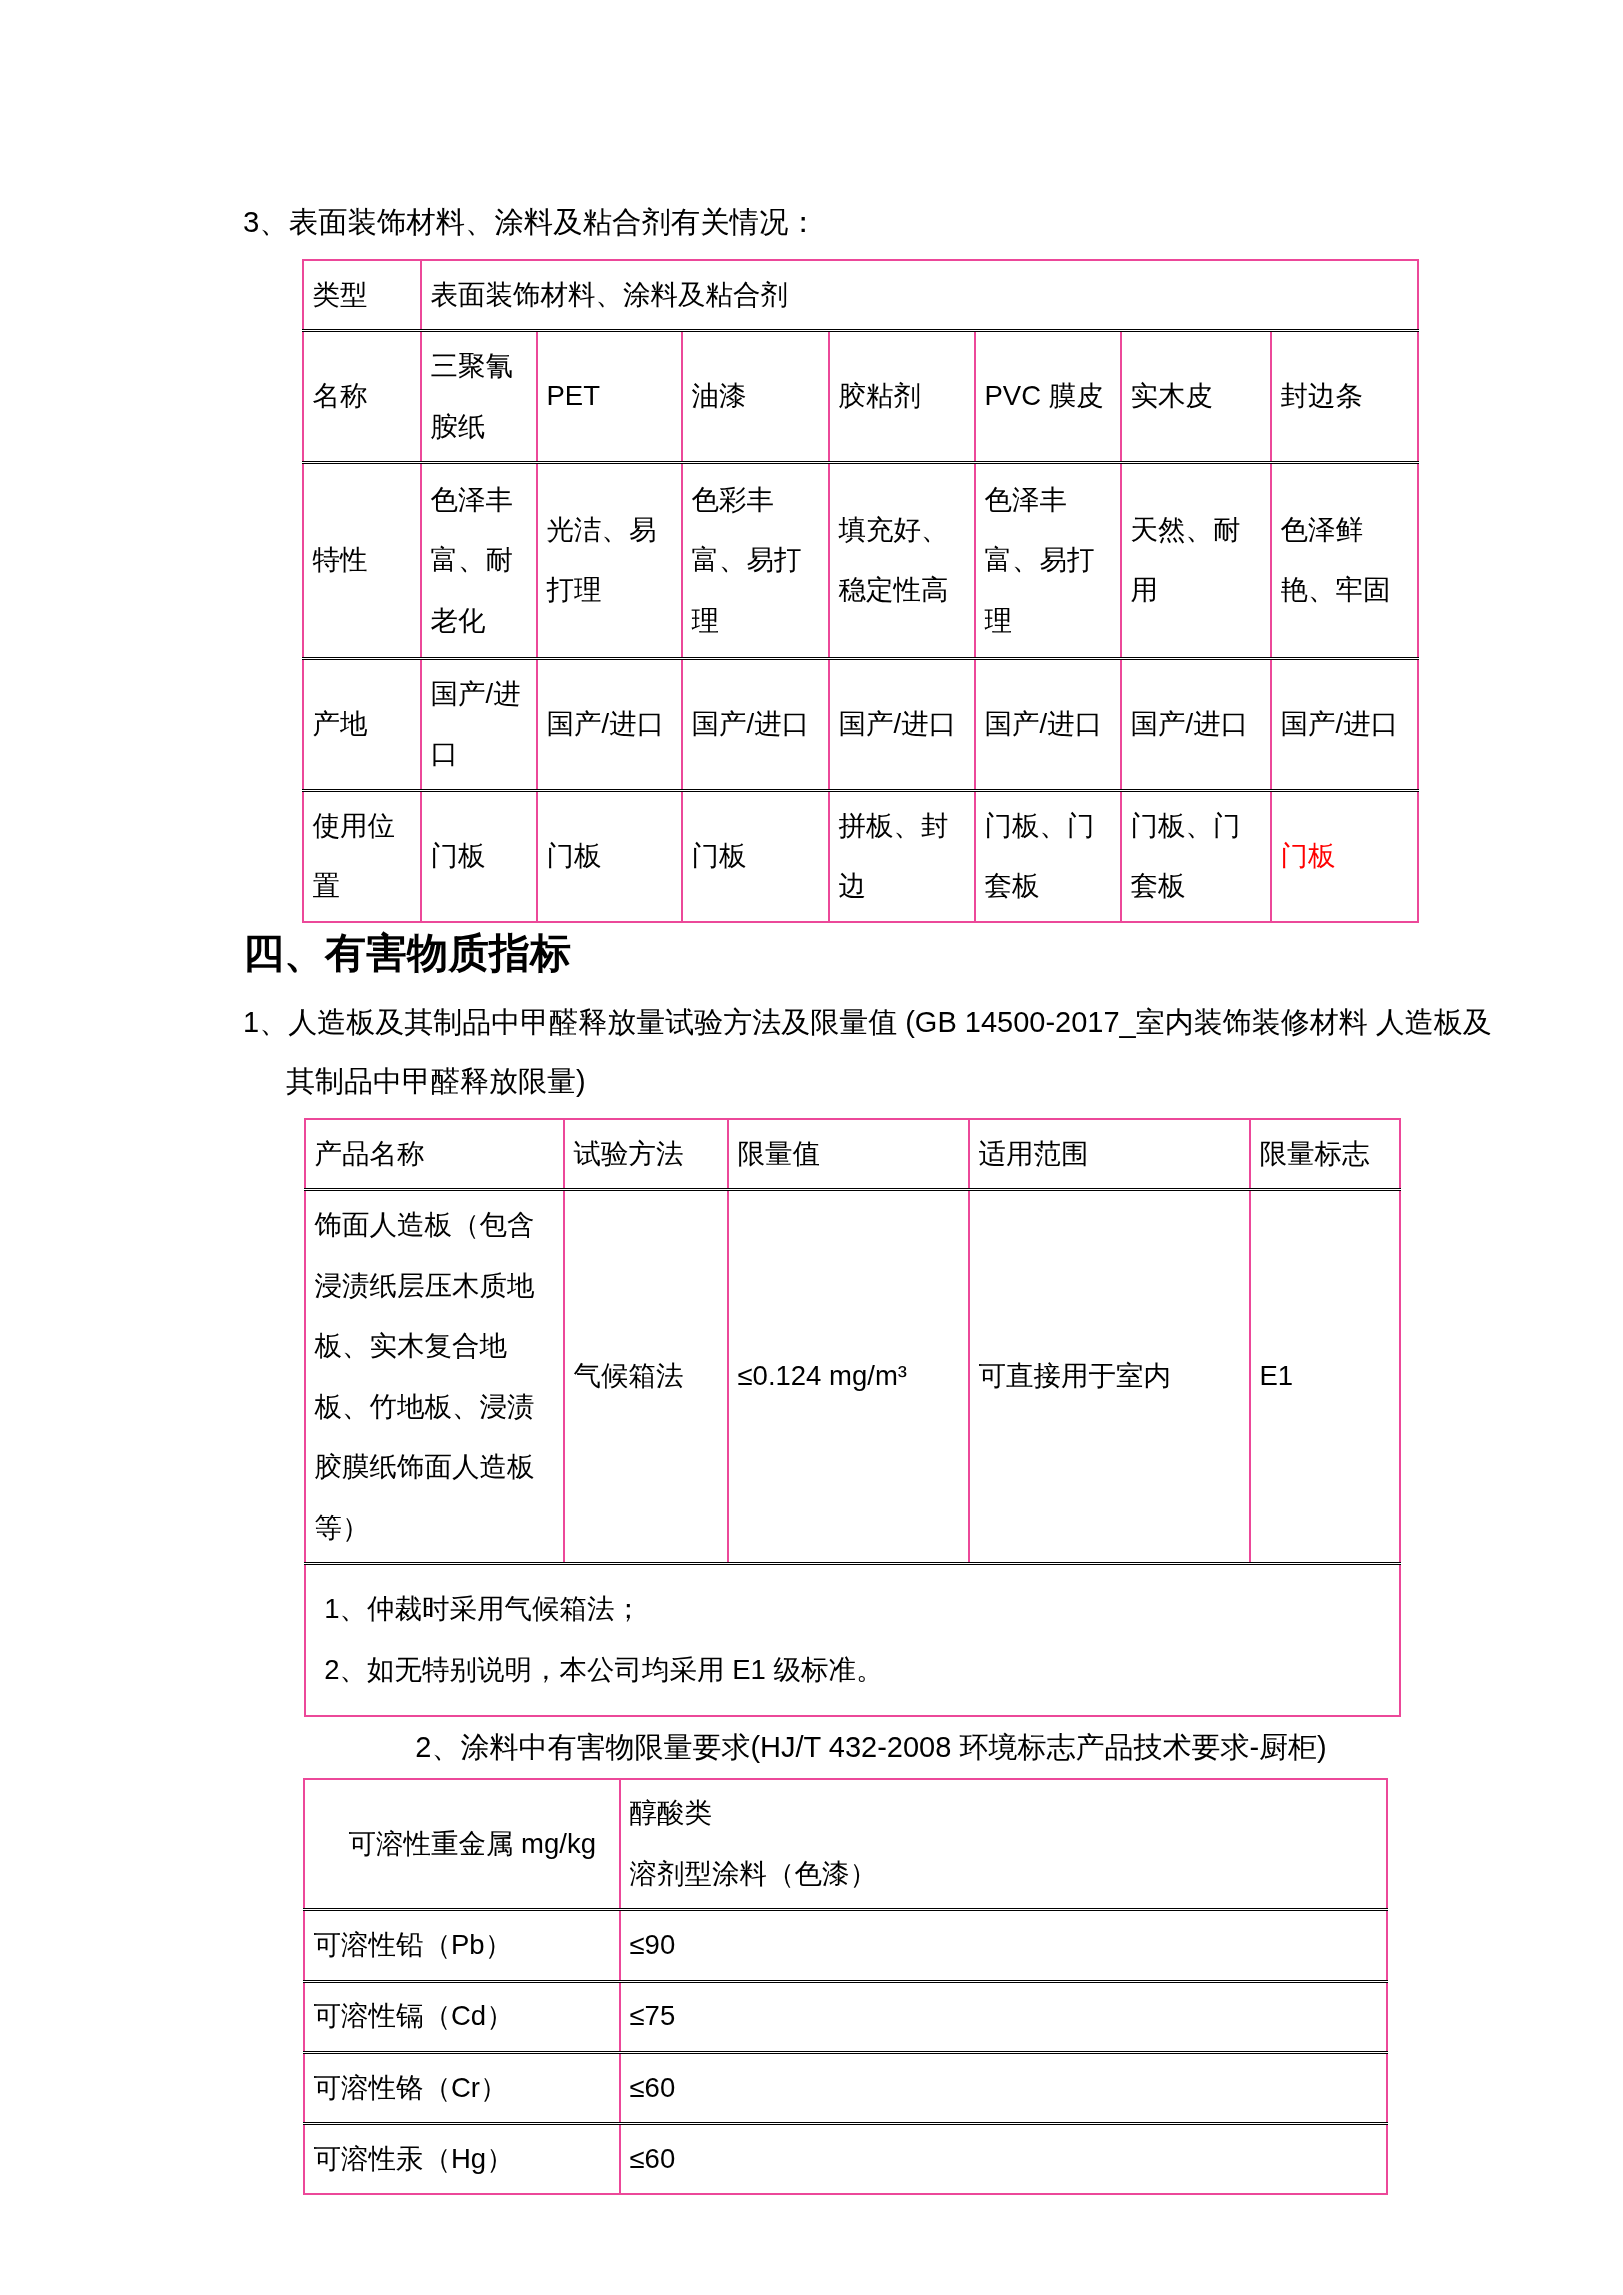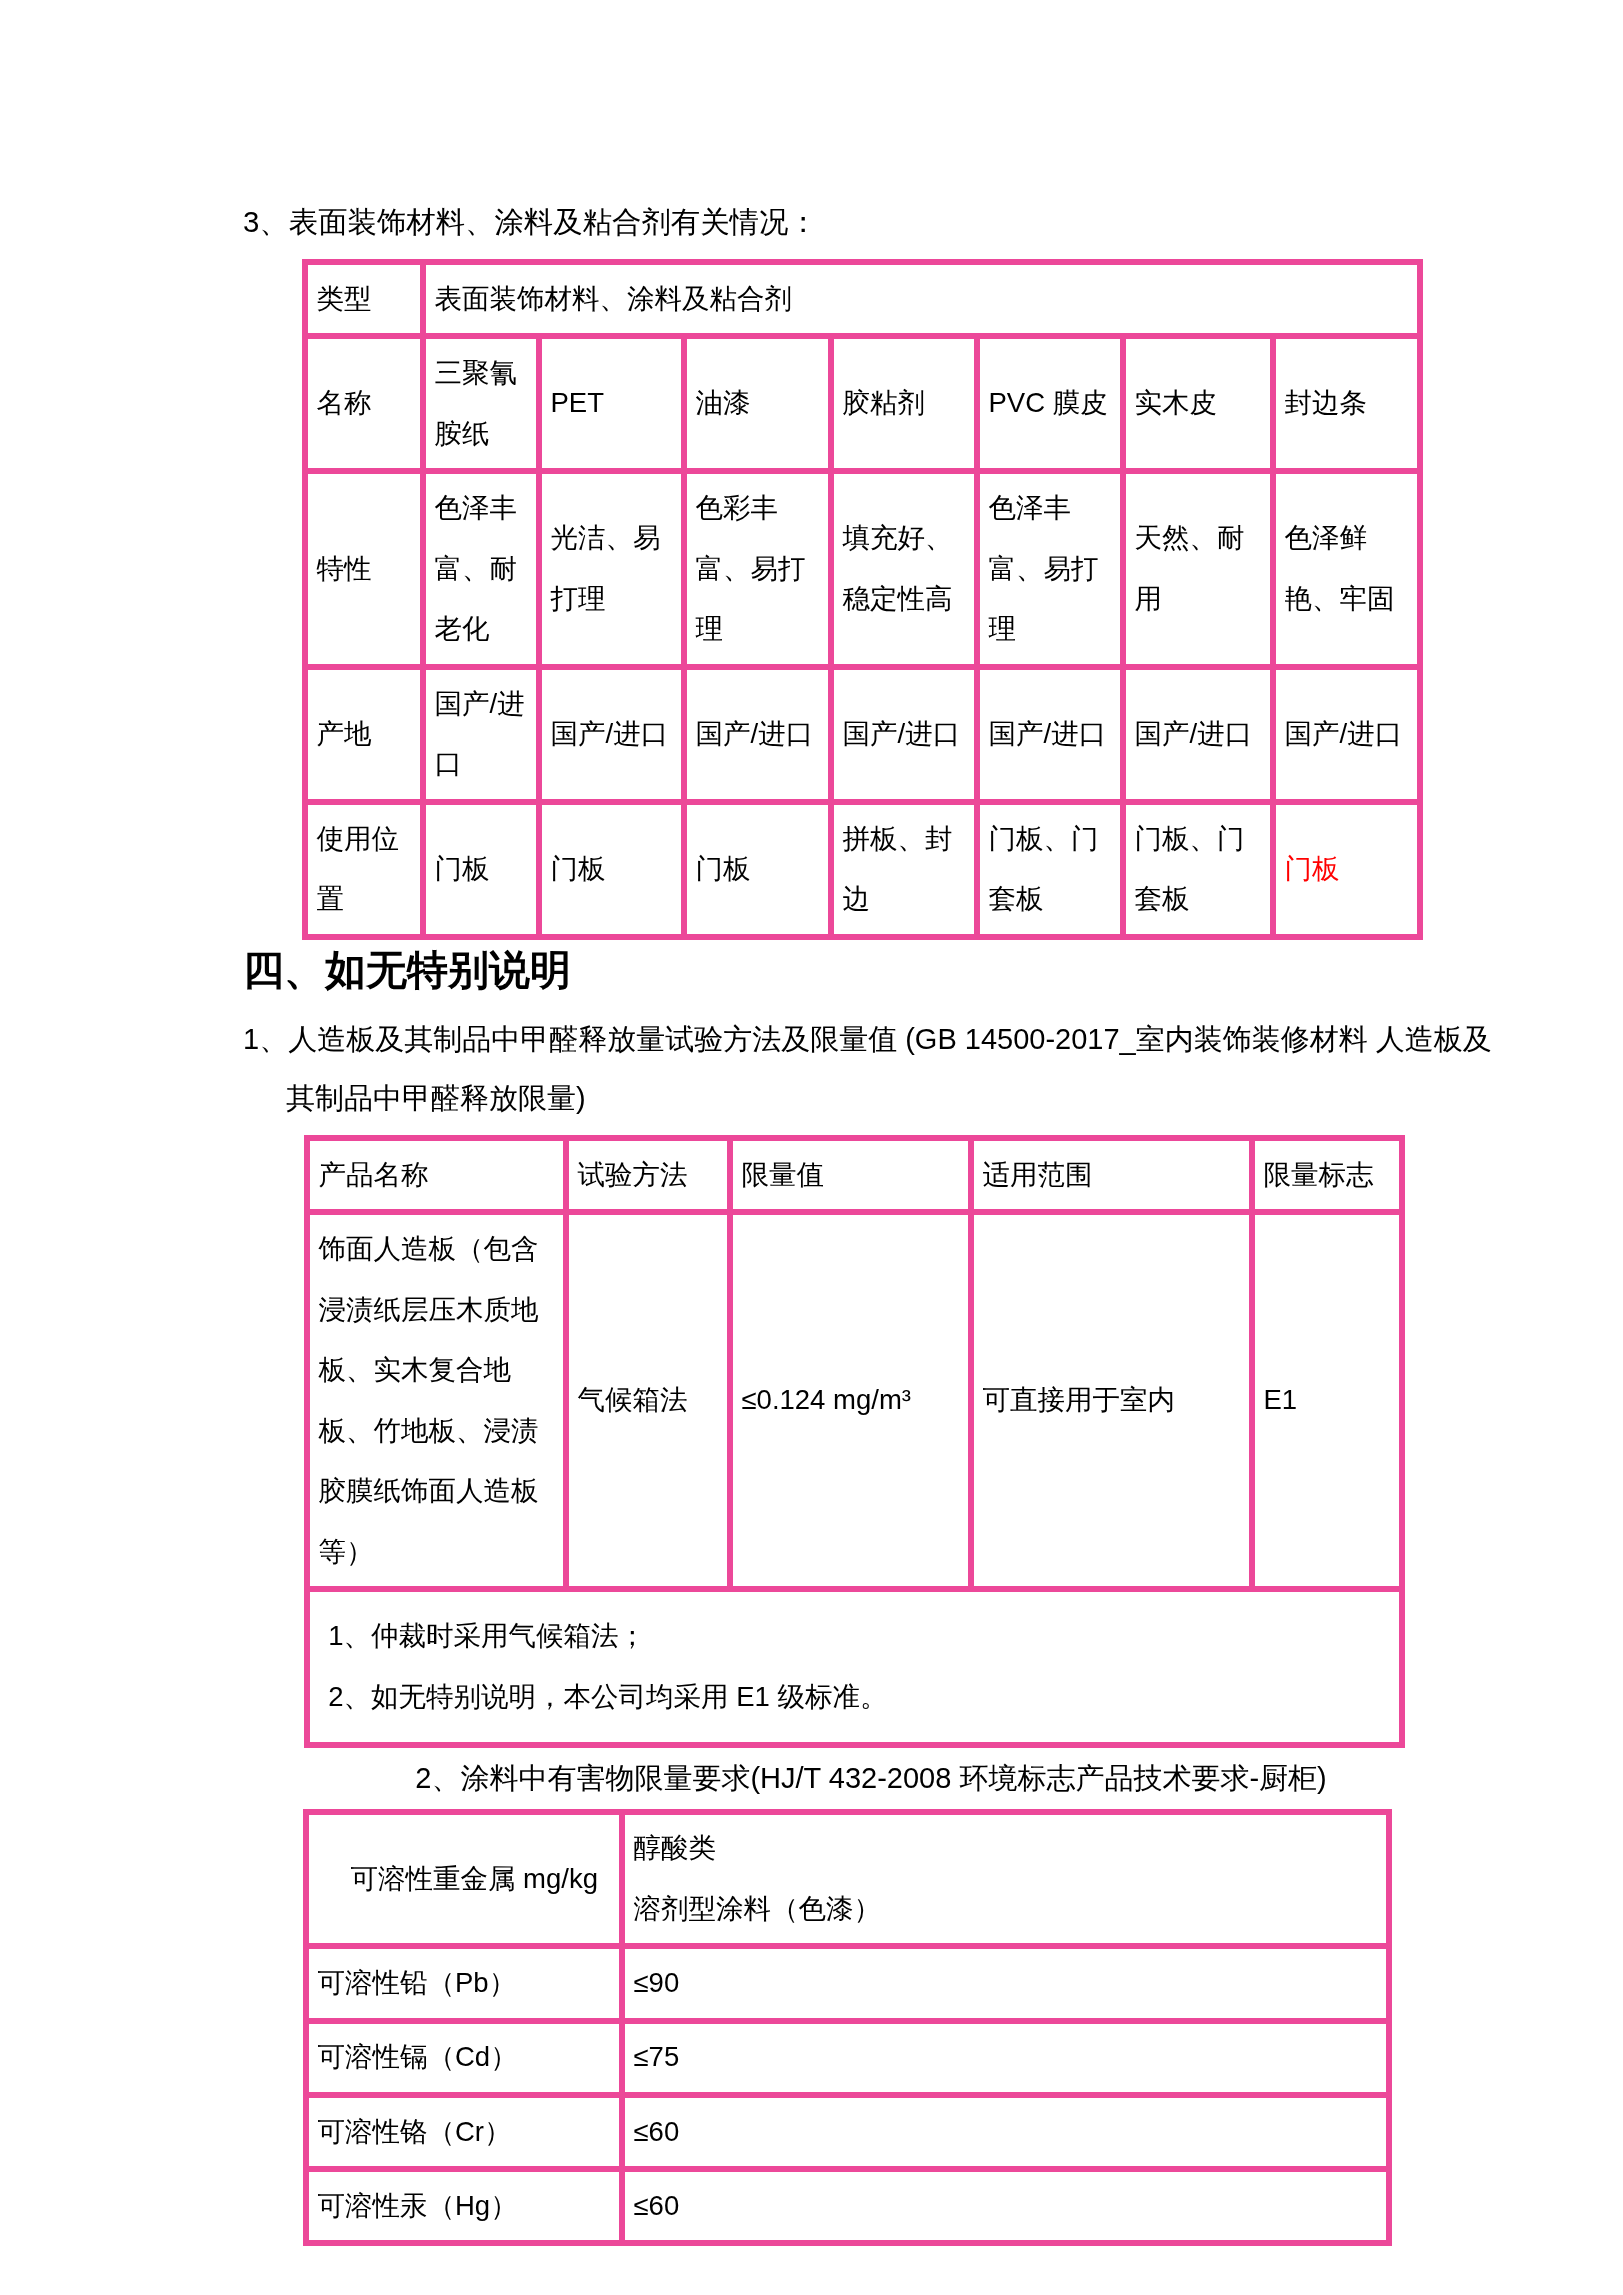--- a/index.html
+++ b/index.html
@@ -25,21 +25,21 @@
   }
   .hang{padding-left:43px;text-indent:-43px;}
   .item1{margin-bottom:6.5px;}
   .item2{margin-top:1.3px;margin-bottom:0;text-align:center;}
   table{
     border-collapse:collapse;
     table-layout:fixed;
     border:2.6px solid #000;
   }
   td{
-    border:6px solid #ec4899;
+    border:2px solid #ec4899;
     font-size:27.5px;
     line-height:2.2;
     padding:3.9px 8.5px;
     vertical-align:middle;
     text-align:left;
     word-wrap:break-word;
   }
   tr + tr td{border-top:3.9px double #000;}
   .t1{margin-left:302px;width:1115px;}
   .t2{margin-left:304px;width:1095px;margin-top:0;}
@@ -107,21 +107,21 @@
       <td>门板</td>
       <td>门板</td>
       <td>拼板、封边</td>
       <td>门板、门套板</td>
       <td>门板、门套板</td>
       <td style="color: rgb(255, 0, 0);">门板</td>
     </tr>
   </tbody>
     </table>
 
-  <p class="h4">四、如无特别说明</p>
+  <p class="h4">四、有害物质指标</p>
 
   <p class="item hang item1">1、人造板及其制品中甲醛释放量试验方法及限量值 (GB 14500-2017_室内装饰装修材料 人造板及其制品中甲醛释放限量)</p>
 
   <table class="t2">
     <colgroup>
       <col style="width:259px">
         <col style="width:164px">
         <col style="width:241px">
         <col style="width:281px">
         <col style="width:150px">

